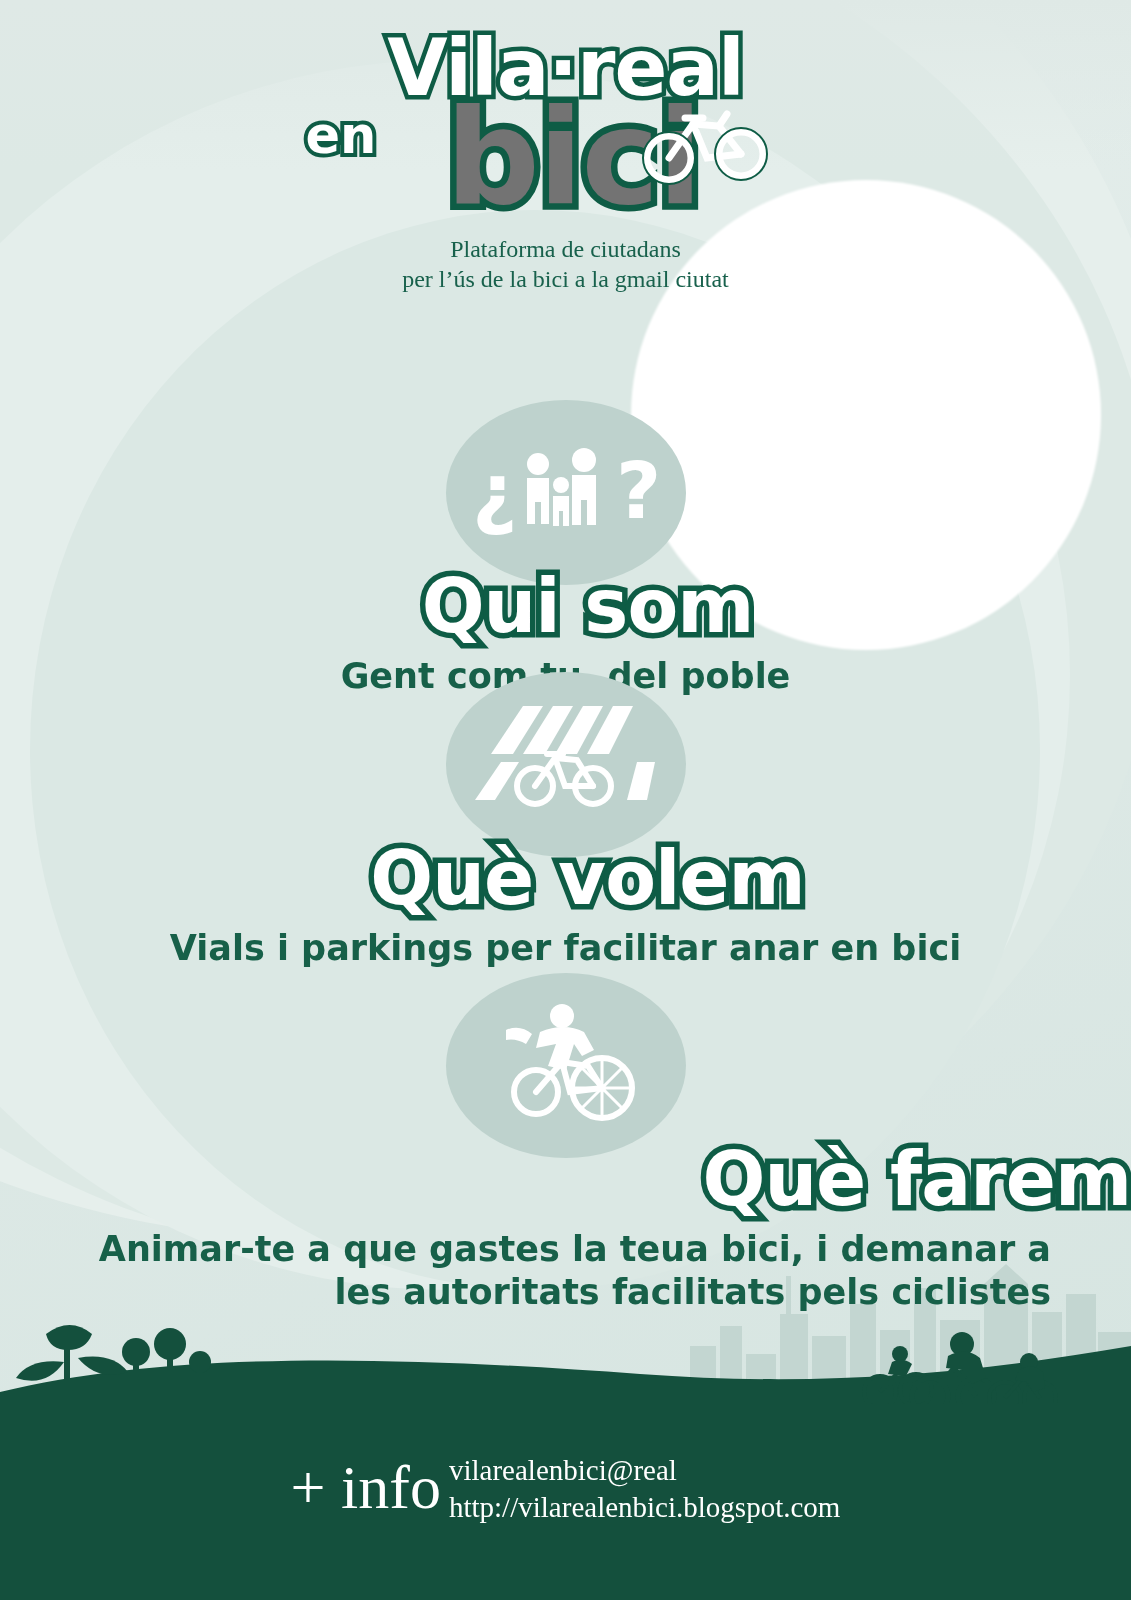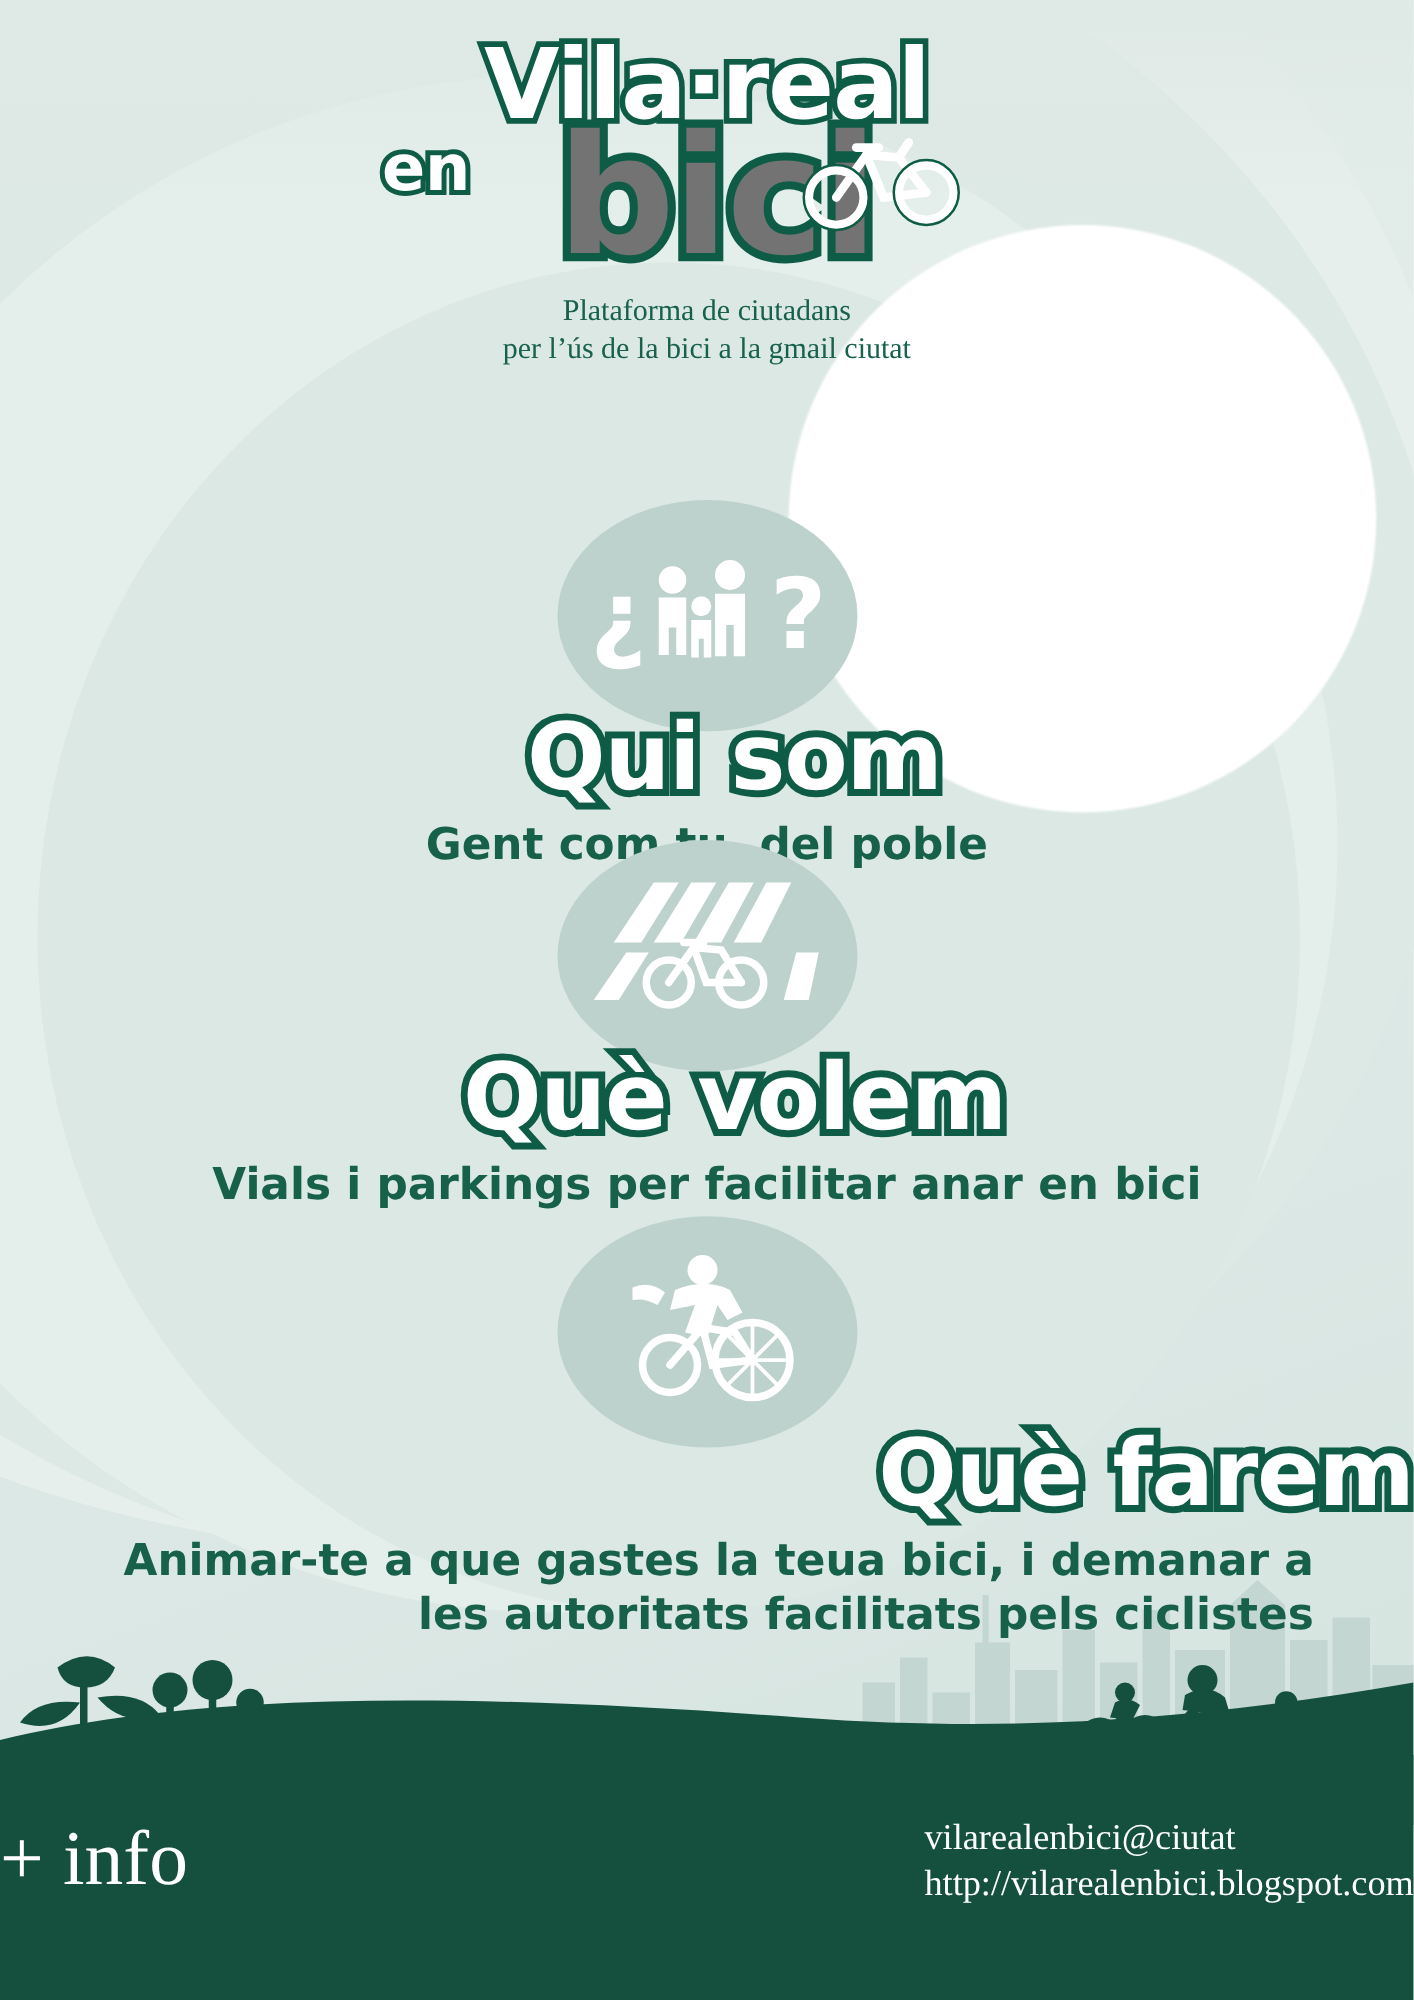--- a/index.html
+++ b/index.html
@@ -216,21 +216,21 @@
     height: 196px;
     background: #14503d;
     z-index: 5;
   }
   .footer-inner {
     position: absolute;
     left: 0;
     top: 40px;
     width: 1131px;
     display: flex;
-    justify-content: space-between;
+    justify-content: center;
     align-items: flex-start;
     gap: 8px;
   }
   .footer-plus-info {
     font-family: "Liberation Serif", serif;
     font-size: 62px;
     color: #ffffff;
     line-height: 1;
     padding-top: 12px;
   }
@@ -402,19 +402,19 @@
     </g>
   </svg>
 
   <div class="footer">
     <div class="footer-inner">
       <div class="footer-plus-info">
         <span>+</span>
         <span>info</span>
       </div>
       <div class="footer-contacts">
-        <div>vilarealenbici@ciutat</div>
+        <div>vilarealenbici@real</div>
         <div>http://vilarealenbici.blogspot.com</div>
       </div>
     </div>
   </div>
 
 </div>
 
 </body></html>

